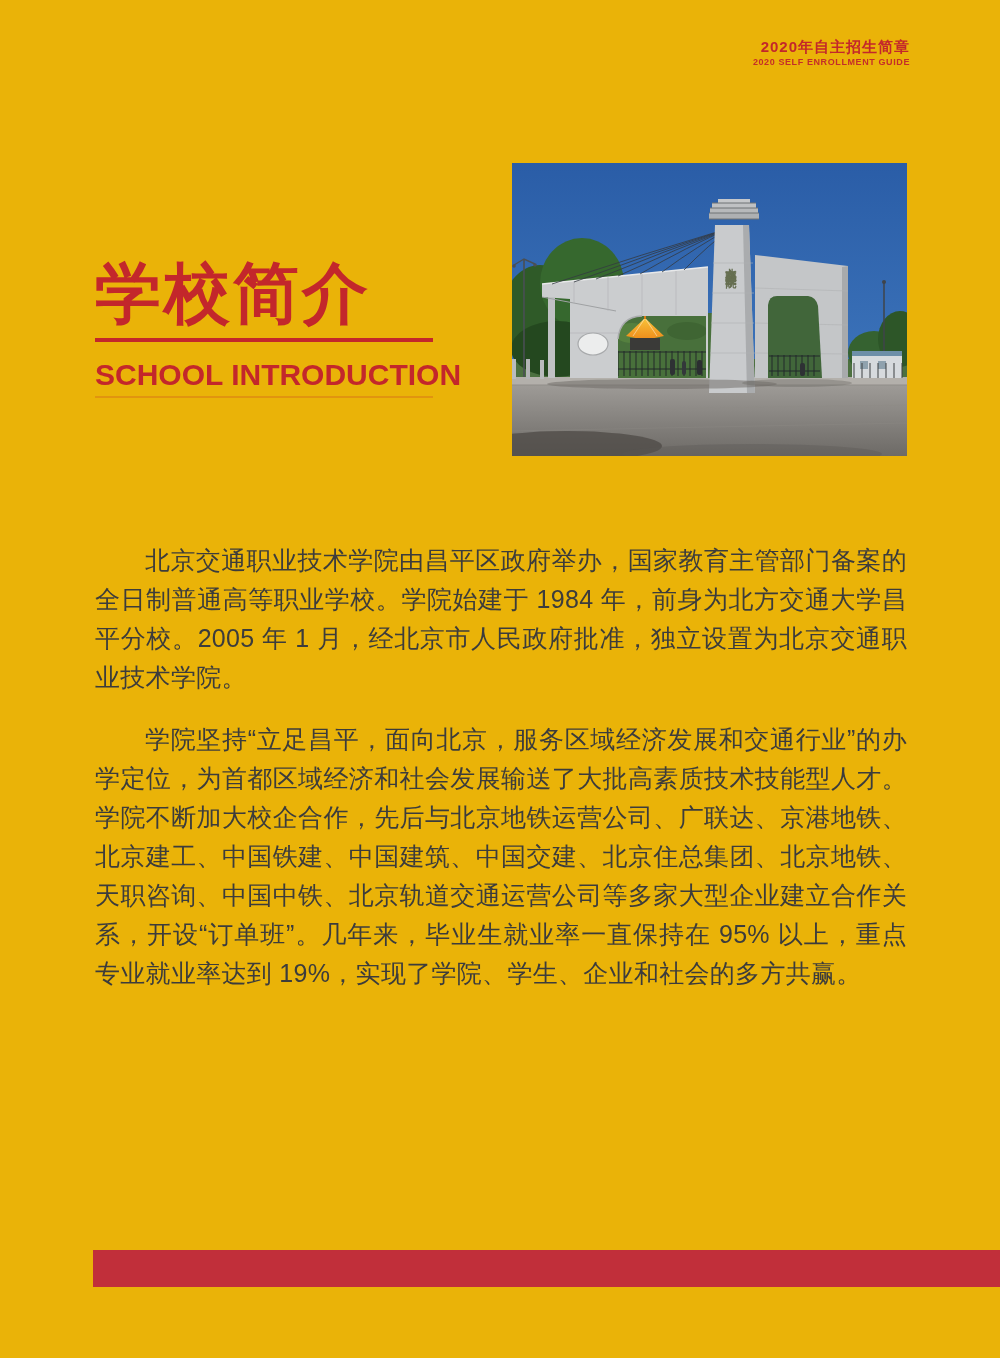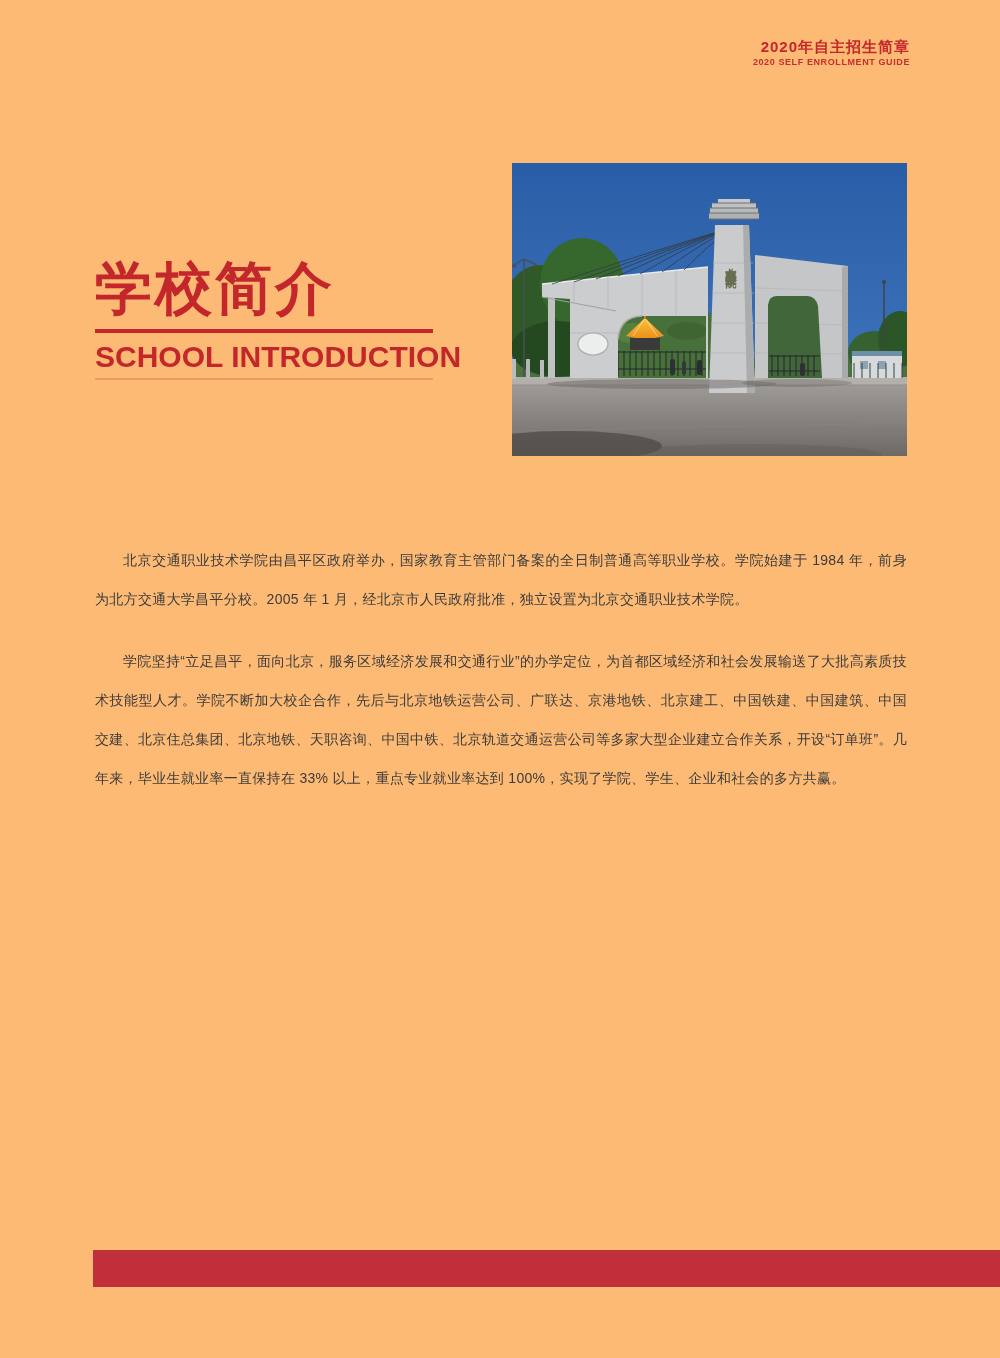--- a/index.html
+++ b/index.html
@@ -8,58 +8,58 @@
     --text:#3C3C3C;
   }
   *{margin:0;padding:0;box-sizing:border-box;}
   html,body{background:#ffffff;}
   body{
     width:1000px;height:1358px;
     position:relative;
     font-family:"Liberation Sans","DejaVu Sans",sans-serif;
     overflow:hidden;
   }
-  .page{position:absolute;inset:0;background:#fdba74;}
+  .page{position:absolute;inset:0;background:#eab308;}
 
   
   .corner{position:absolute;top:38px;right:90px;text-align:right;color:var(--accent-red);}
   .corner-cn{font-size:15px;font-weight:700;letter-spacing:1px;}
   .corner-en{font-size:9px;font-weight:700;letter-spacing:0.6px;margin-top:0;opacity:.95;}
 
   
   .title-block{position:absolute;left:95px;top:258px;width:340px;}
   .title-cn{
-    font-size:57px;line-height:1.08;font-weight:900;
+    font-size:66px;line-height:1.08;font-weight:900;
     color:var(--accent-red);letter-spacing:3px;white-space:nowrap;
   }
   .rule-thick{width:338px;height:4px;background:var(--accent-red);margin-top:9px;}
   .title-en{
     font-size:30px;font-weight:700;color:var(--accent-red);
-    letter-spacing:0px;margin-top:7px;white-space:nowrap;
+    letter-spacing:0px;margin-top:16px;white-space:nowrap;
   }
   .rule-thin{width:338px;height:2px;background:rgba(195,39,43,.22);margin-top:4px;}
 
   
   .photo{
     position:absolute;left:512px;top:163px;width:395px;height:293px;
     overflow:hidden;
   }
   .photo svg{display:block;width:100%;height:100%;}
   .inscription{
     position:absolute;left:213px;top:96px;height:125px;
     writing-mode:vertical-rl;
     font-size:11px;font-weight:700;color:#555f3c;opacity:.85;
     letter-spacing:1px;line-height:1;
     font-family:"Liberation Serif","DejaVu Serif",serif;
   }
 
   
   .body-text{position:absolute;left:95px;top:541px;width:812px;}
   .body-text p{
-    font-size:14px;line-height:39px;color:var(--text);
+    font-size:25px;line-height:39px;color:var(--text);
     text-align:justify;text-indent:2em;letter-spacing:.3px;
     margin-bottom:23px;
   }
 
   
   .bottom-bar{position:absolute;left:93px;right:0;top:1250px;height:37px;background:var(--bar-red);}
 </style>
 </head>
 <body>
 
@@ -240,17 +240,17 @@
       </g>
 
       <ellipse cx="150" cy="221" rx="115" ry="5" fill="#6b6864" opacity="0.5"></ellipse>
       <ellipse cx="285" cy="220" rx="55" ry="4" fill="#6b6864" opacity="0.4"></ellipse>
     </svg>
     <figcaption class="inscription">北京交通职业技术学院</figcaption>
   </figure>
 
   <main class="body-text">
     <p>北京交通职业技术学院由昌平区政府举办，国家教育主管部门备案的全日制普通高等职业学校。学院始建于 1984 年，前身为北方交通大学昌平分校。2005 年 1 月，经北京市人民政府批准，独立设置为北京交通职业技术学院。</p>
-    <p>学院坚持“立足昌平，面向北京，服务区域经济发展和交通行业”的办学定位，为首都区域经济和社会发展输送了大批高素质技术技能型人才。学院不断加大校企合作，先后与北京地铁运营公司、广联达、京港地铁、北京建工、中国铁建、中国建筑、中国交建、北京住总集团、北京地铁、天职咨询、中国中铁、北京轨道交通运营公司等多家大型企业建立合作关系，开设“订单班”。几年来，毕业生就业率一直保持在 33% 以上，重点专业就业率达到 100%，实现了学院、学生、企业和社会的多方共赢。</p>
+    <p>学院坚持“立足昌平，面向北京，服务区域经济发展和交通行业”的办学定位，为首都区域经济和社会发展输送了大批高素质技术技能型人才。学院不断加大校企合作，先后与北京地铁运营公司、广联达、京港地铁、北京建工、中国铁建、中国建筑、中国交建、北京住总集团、北京地铁、天职咨询、中国中铁、北京轨道交通运营公司等多家大型企业建立合作关系，开设“订单班”。几年来，毕业生就业率一直保持在 95% 以上，重点专业就业率达到 19%，实现了学院、学生、企业和社会的多方共赢。</p>
   </main>
 
   <div class="bottom-bar"></div>
 </div>
 
 </body></html>

